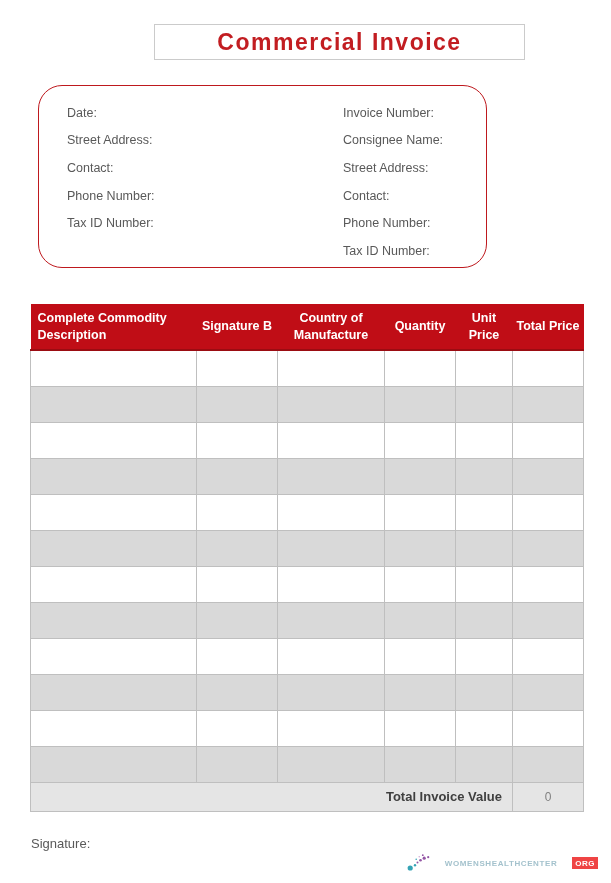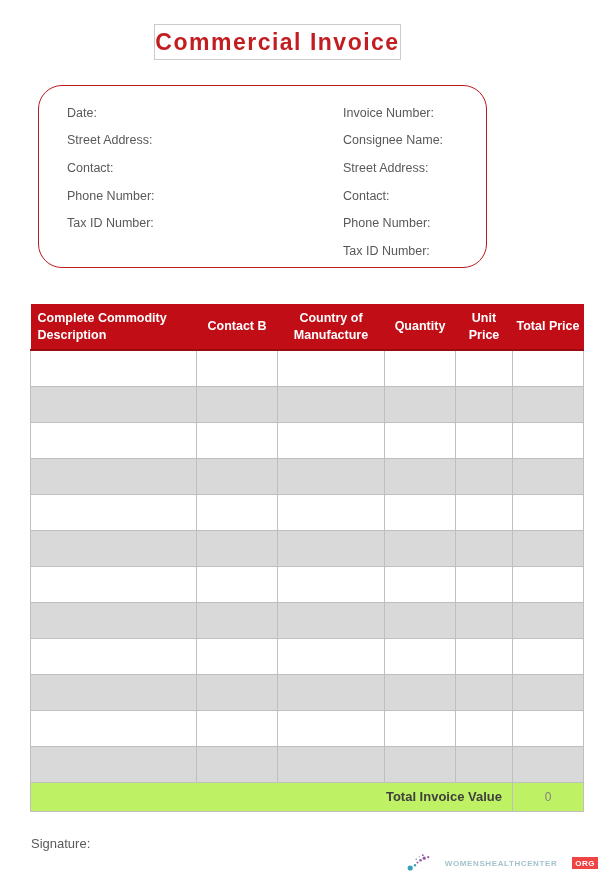--- a/index.html
+++ b/index.html
@@ -2,21 +2,21 @@
 <html><head>
 <meta charset="utf-8">
 <style>
   html,body{margin:0;padding:0;background:#ffffff;}
   .page{
     position:relative;width:611px;height:883px;background:#ffffff;
     font-family:"Liberation Sans", sans-serif;overflow:hidden;
   }
   
   .title-box{
-    position:absolute;left:154px;top:24px;width:247px;height:36px;
+    position:absolute;left:154px;top:24px;width:371px;height:36px;
     border:1px solid #cbcbcb;background:#ffffff;
     display:flex;align-items:center;justify-content:center;box-sizing:border-box;
   }
   .title-text{
     color:#c21d21;font-size:23px;font-weight:bold;letter-spacing:1.5px;white-space:nowrap;
   }
   
   .info-box{
     position:absolute;left:38px;top:85px;width:449px;height:183px;
     border:1.5px solid #be191e;border-radius:24px;box-sizing:border-box;
@@ -39,21 +39,21 @@
     height:46px;line-height:1.3;padding:2px 3px;border:none;
     border-bottom:2px solid #9b0c12;text-align:center;vertical-align:middle;
     box-sizing:border-box;
   }
   table.invoice th.first{text-align:left;padding-left:7px;}
   table.invoice tbody td{
     height:36px;border:1px solid #bfbfbf;background:#ffffff;box-sizing:border-box;
   }
   table.invoice tbody tr:nth-child(even) td{background:#d9d9d9;}
   table.invoice tfoot td{
-    height:29px;border:1px solid #bfbfbf;background:#bef264;box-sizing:border-box;
+    height:29px;border:1px solid #bfbfbf;background:#e5e5e5;box-sizing:border-box;
   }
   td.total-label{
     text-align:right;padding-right:10px;color:#3f3f3f;
     font-size:13px;font-weight:bold;
   }
   td.total-value{text-align:center;color:#808080;font-size:12px;}
   
   .signature{
     position:absolute;left:31px;top:836px;font-size:13px;color:#595959;text-align:center;
   }
@@ -103,21 +103,21 @@
         <col style="width:166px">
           <col style="width:81px">
           <col style="width:107px">
         <col style="width:71px">
           <col style="width:57px">
           <col style="width:71px">
       </colgroup>
       <thead>
         <tr>
           <th class="first">Complete Commodity Description</th>
-          <th>Contact B</th>
+          <th>Signature B</th>
           <th>Country of Manufacture</th>
           <th>Quantity</th>
           <th>Unit Price</th>
           <th>Total Price</th>
         </tr>
       </thead>
       <tbody>
           <tr>
             <td></td>
             <td></td>

